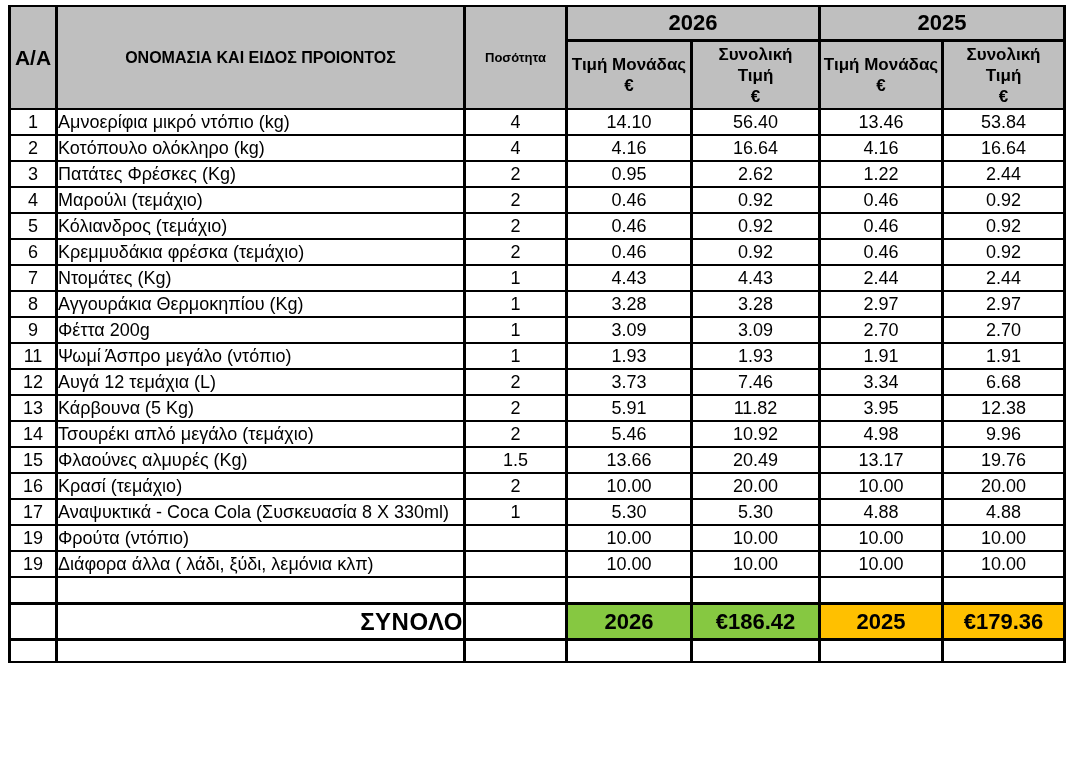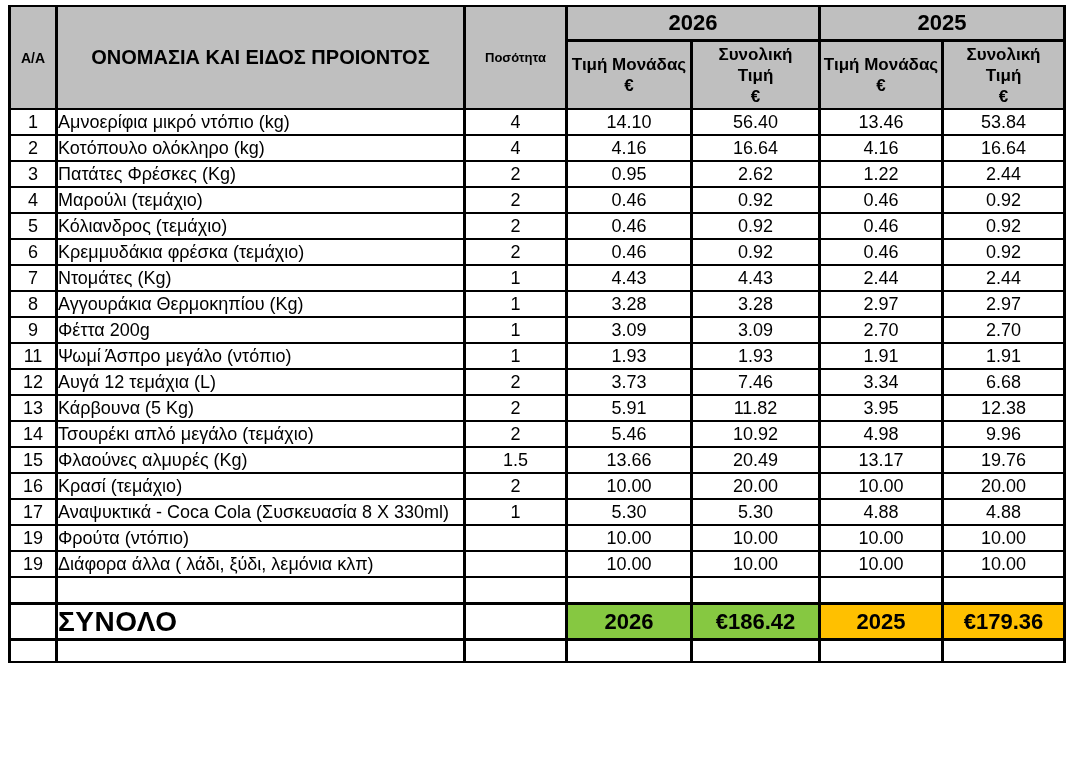--- a/index.html
+++ b/index.html
@@ -48,22 +48,22 @@
     border-left-width: 3px;
     border-right-width: 3px;
     overflow: hidden;
     white-space: nowrap;
     padding: 0;
   }
   thead th {
     background: #BFBFBF;
     font-weight: bold;
   }
-  .th-aa      { font-size: 14px; }
-  .th-product { font-size: 20px; }
+  .th-aa      { font-size: 21px; }
+  .th-product { font-size: 16px; }
   .th-qty     { font-size: 13px; }
   .th-year {
     font-size: 22px;
     height: 32px;
     border-bottom-width: 3px;
   }
   .th-sub {
     font-size: 17px;
     height: 66px;
     line-height: 21px;
@@ -81,22 +81,22 @@
     padding-left: 0;
   }
   
   tr.totals td {
     height: 33px;
     border-top-width: 3px;
     border-bottom-width: 3px;
     font-weight: bold;
   }
   tr.totals .label {
-    font-size: 28px;
-    text-align: left;
+    font-size: 24px;
+    text-align: right;
     letter-spacing: 0.5px;
   }
   tr.totals .year, tr.totals .amount { font-size: 22px; }
   tr.bottom-empty td { height: 20px; }
   .bg-green  { background: #86C841; }
   .bg-orange { background: #FFC000; }
 </style>
 </head>
 <body>
 

